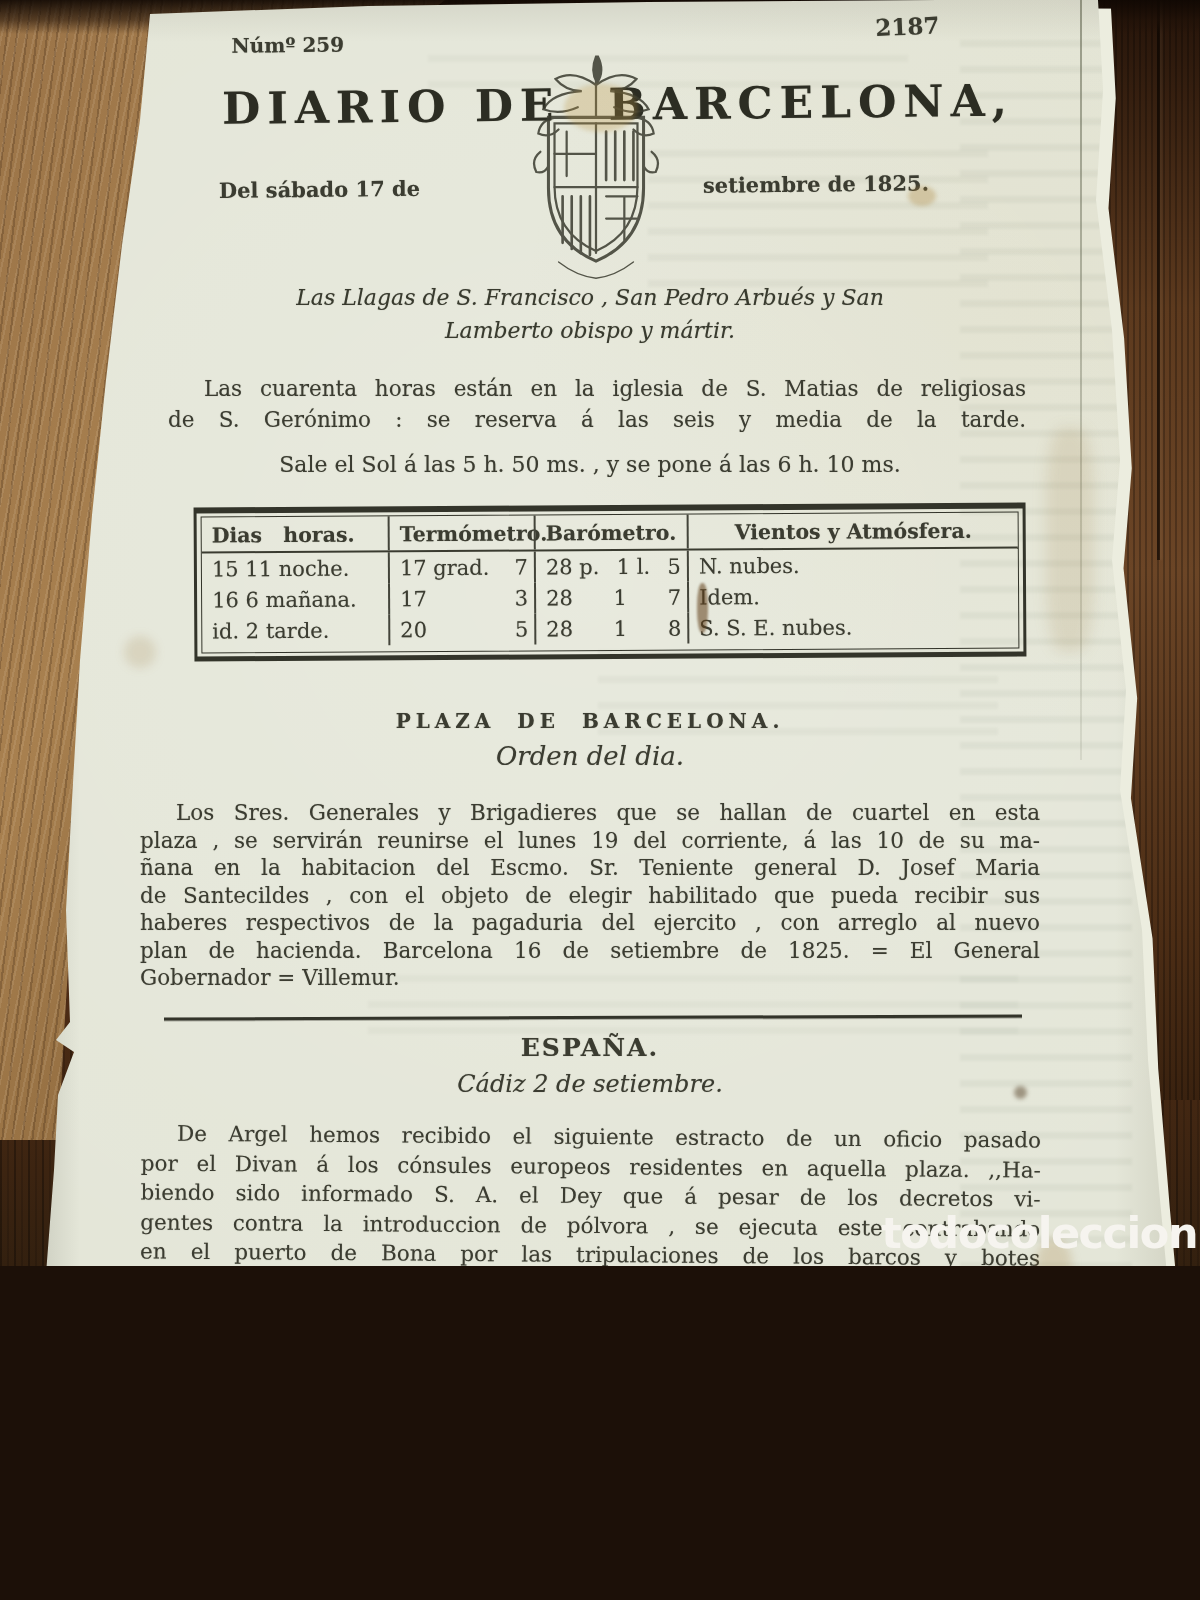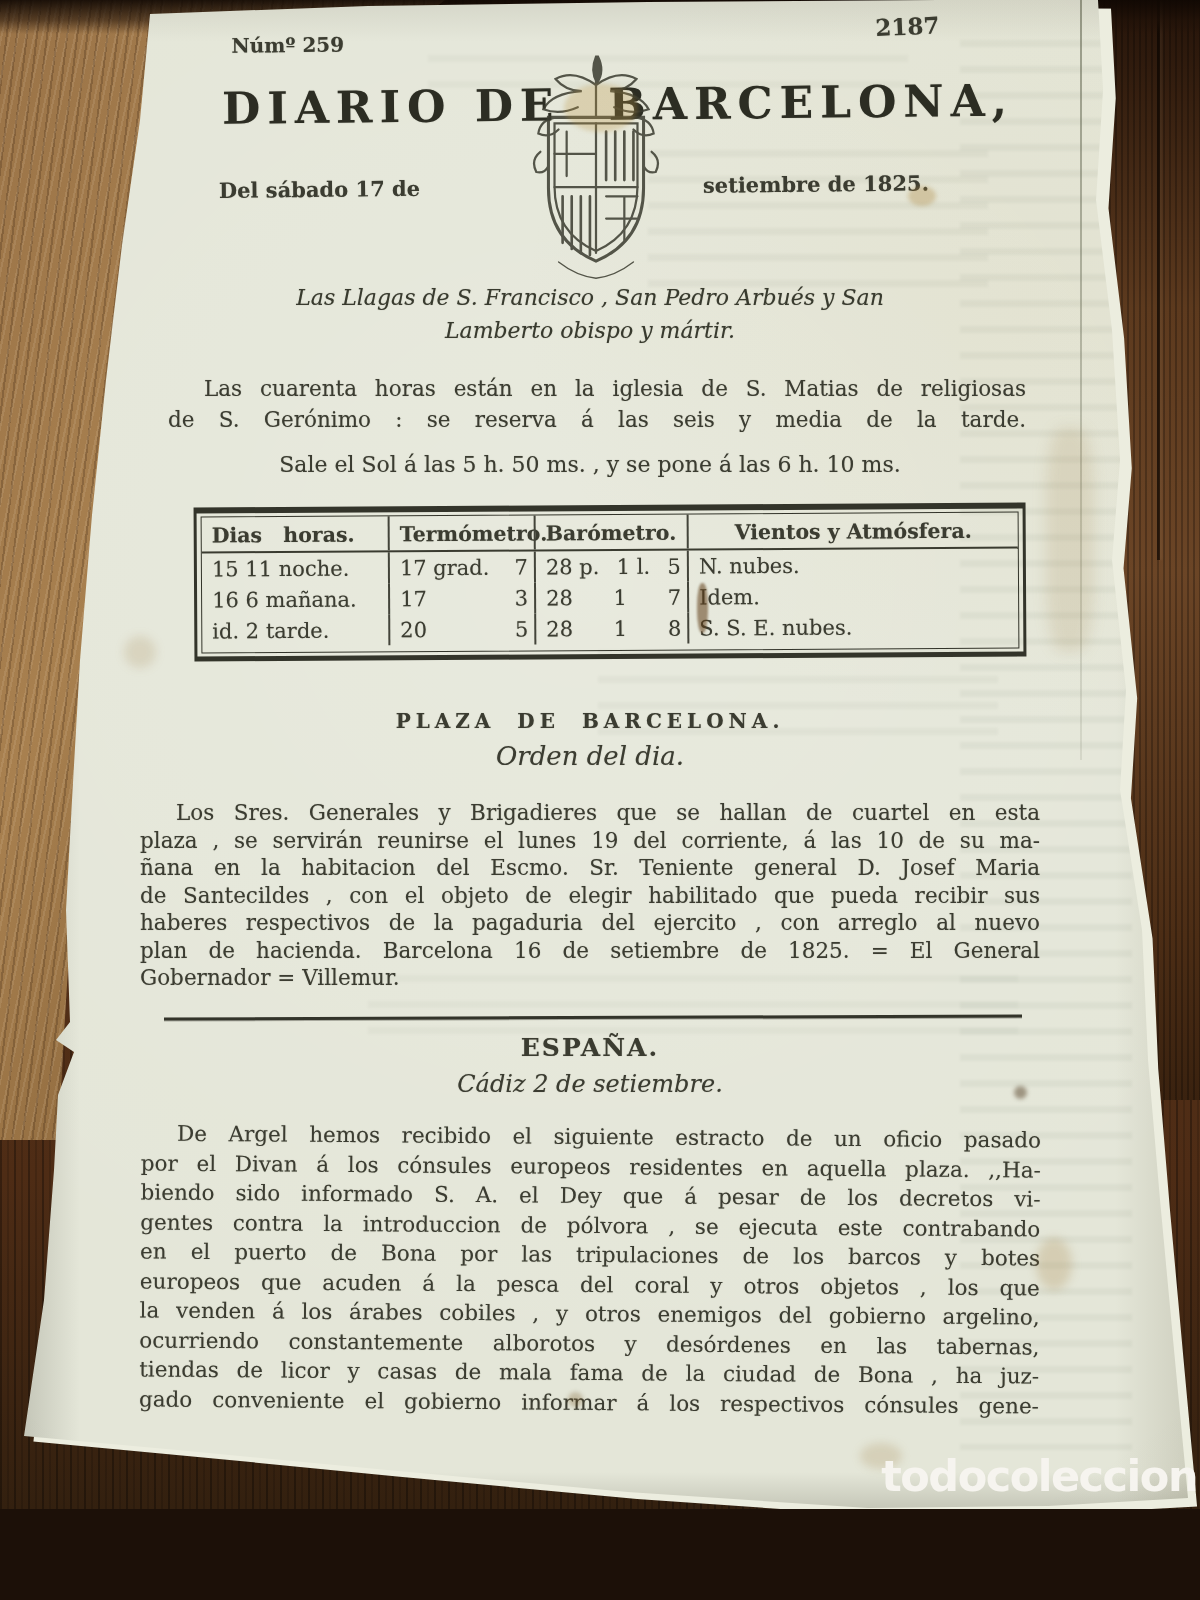--- a/index.html
+++ b/index.html
@@ -1,16 +1,16 @@
 <!DOCTYPE html>
 <html><head>
 <meta charset="utf-8">
 <style>
   html,body { margin:0; padding:0; background:#1c1008; }
-  .scene { position:relative; width:1200px; height:1509px; overflow:hidden;
+  .scene { position:relative; width:1200px; height:1266px; overflow:hidden;
            font-family:"DejaVu Serif","Liberation Serif",serif; }
 
   
   .wood { position:absolute; inset:0;
     background:
       repeating-linear-gradient(90deg, rgba(0,0,0,.30) 0 2px, transparent 2px 7px, rgba(0,0,0,.14) 7px 9px, transparent 9px 14px),
       linear-gradient(180deg,#34200f 0%, #46291a 28%, #553119 55%, #4e2c15 78%, #33200f 100%);
   }
   .plank-tan { position:absolute; left:0; top:0; width:460px; height:1140px;
     clip-path: polygon(0 0,445px 0,300px 110px,170px 260px,120px 430px,95px 620px,78px 820px,66px 1000px,58px 1140px,0 1140px);

